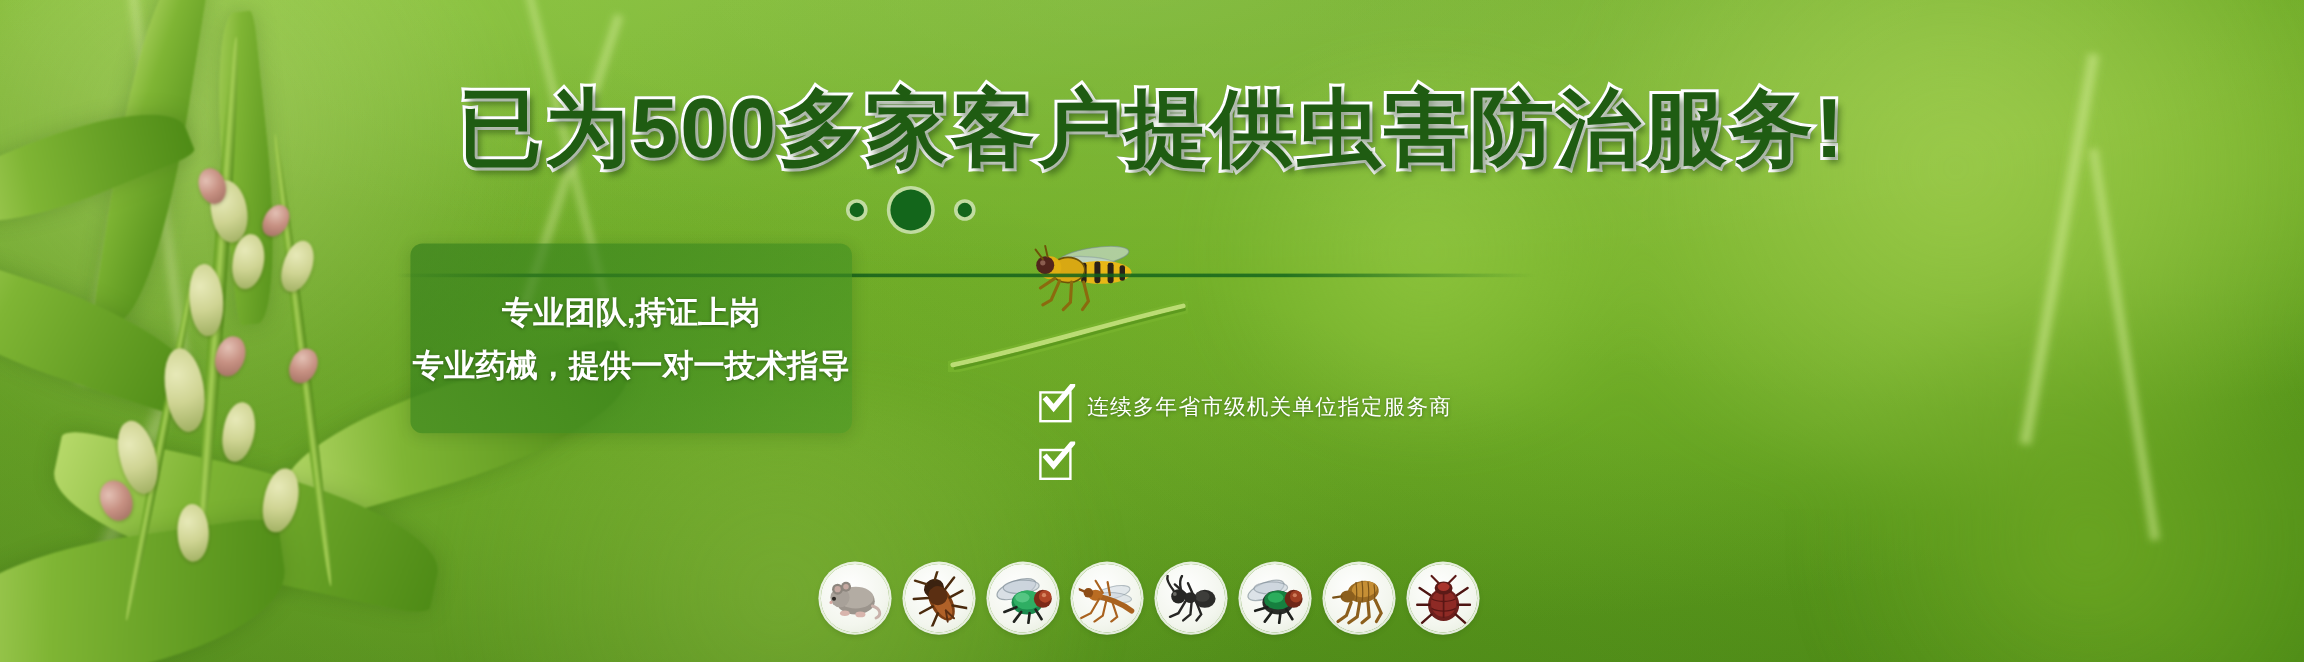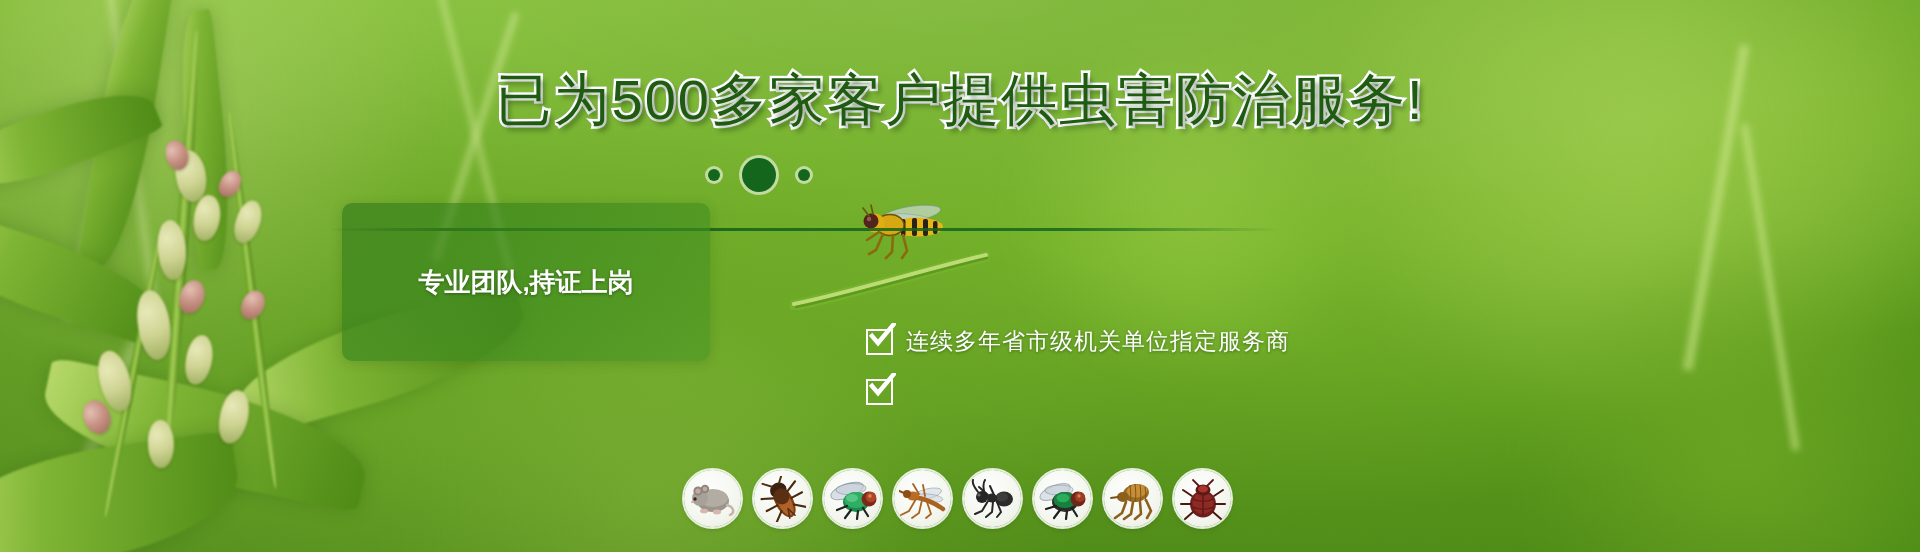--- a/index.html
+++ b/index.html
@@ -74,22 +74,22 @@
     position:absolute;
     background:linear-gradient(90deg, rgba(190,222,120,.0), rgba(205,232,140,.75), rgba(190,222,120,0));
     filter:blur(3px);
     transform-origin:bottom center;
   }
 
   
   #headline{
     position:absolute; left:0; right:0; top:72px;
     text-align:center;
-    font-size:56px;
-    font-weight:normal;
+    font-size:70px;
+    font-weight:bold;
     letter-spacing:2px;
     line-height:1;
     white-space:nowrap;
     color:#1f5c12;
     background:linear-gradient(180deg,#2f7a18 0%,#1d5a0e 45%,#10430a 100%);
     -webkit-background-clip:text;
     background-clip:text;
     -webkit-text-stroke:5px #ffffff;
     paint-order:stroke fill;
     text-shadow:
@@ -155,21 +155,21 @@
   .check-box .bx{
     position:absolute; inset:0;
     border:2px solid #ffffff;
   }
   .check-box .tick{
     position:absolute; left:2px; top:-6px;
     width:28px; height:26px;
   }
   .check-label{
     color:#ffffff;
-    font-size:23px;
+    font-size:18px;
     letter-spacing:1px;
     white-space:nowrap;
     text-shadow:0 1px 3px rgba(20,55,8,.5);
     text-align:right;
   }
 
   
   #pests{
     position:absolute; left:684px; top:470px;
     display:flex; align-items:center; gap:13px;
@@ -295,20 +295,21 @@
   <div id="divider"></div>
   <div id="dots">
     <span class="dot d-sm"></span>
     <span class="dot d-lg"></span>
     <span class="dot d-sm"></span>
   </div>
 
   <div id="copy-panel"></div>
   <div id="copy-lines">
     <div class="line l1">专业团队,持证上岗</div>
+    <div class="line l3">专业药械，提供一对一技术指导</div>
   </div>
 
   <div id="checks">
 
     <div class="check-row">
       <span class="check-box">
         <span class="bx"></span>
         <svg class="tick" viewBox="0 0 28 26">
           <path d="M4,13 L10,20 L26,1" stroke="#ffffff" stroke-width="4.5" fill="none" stroke-linecap="square"></path>
         </svg>

